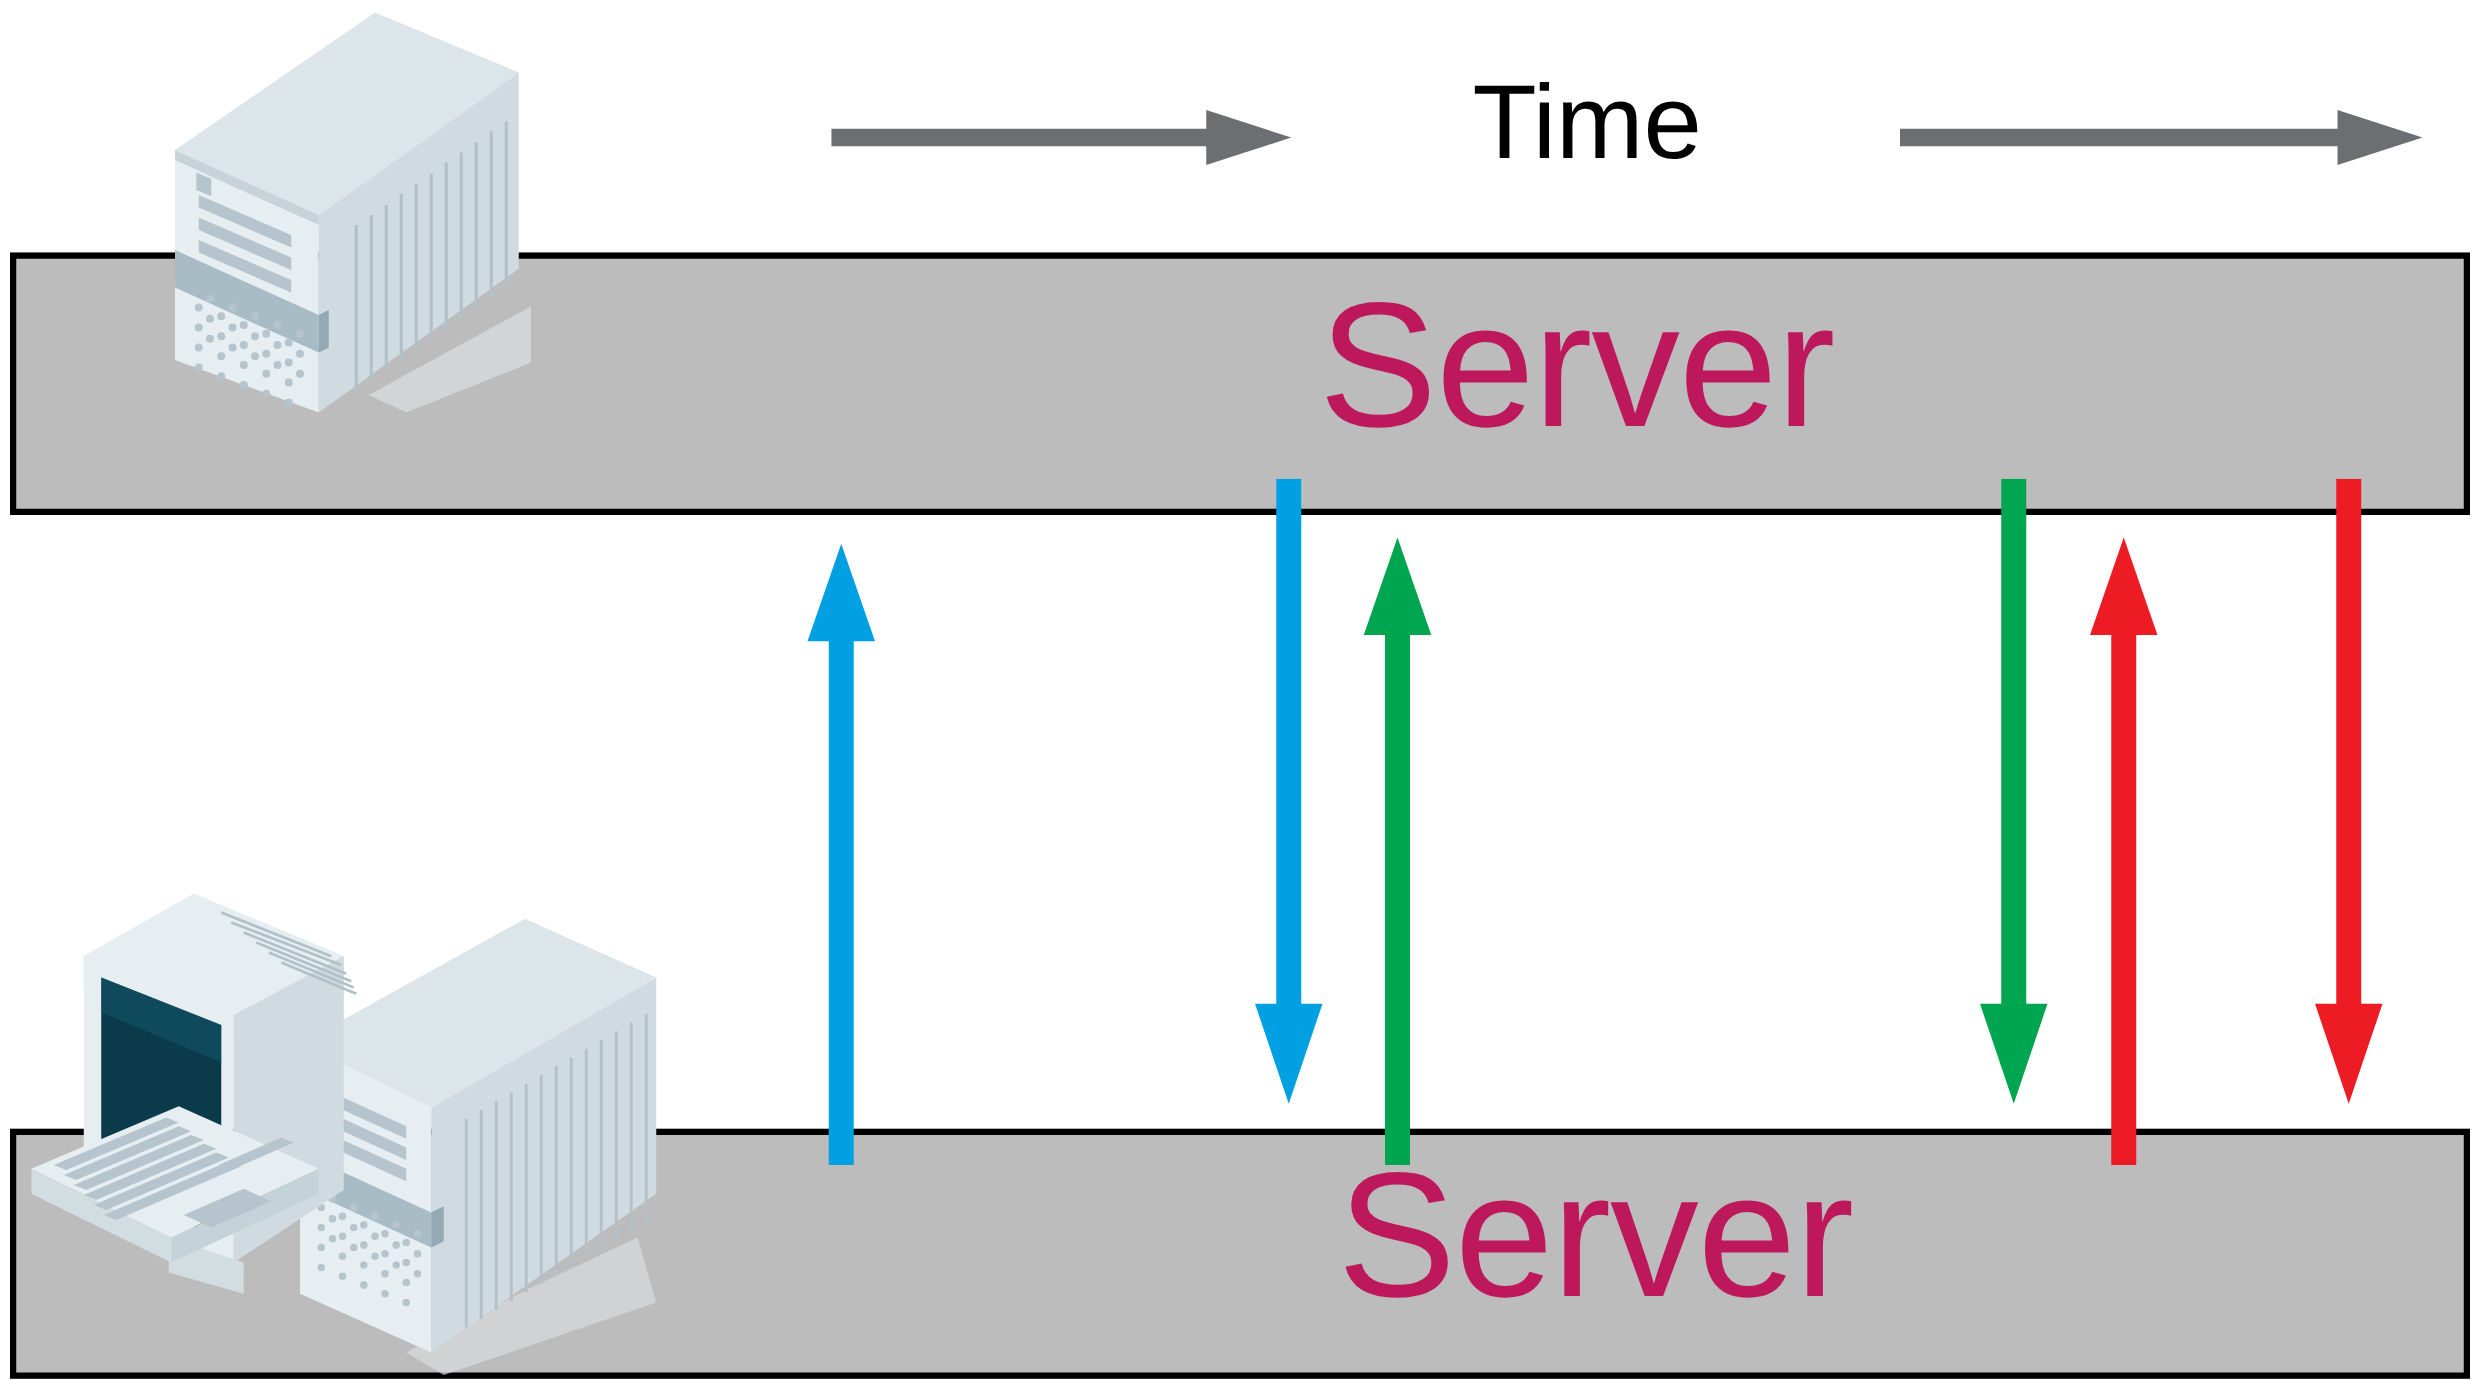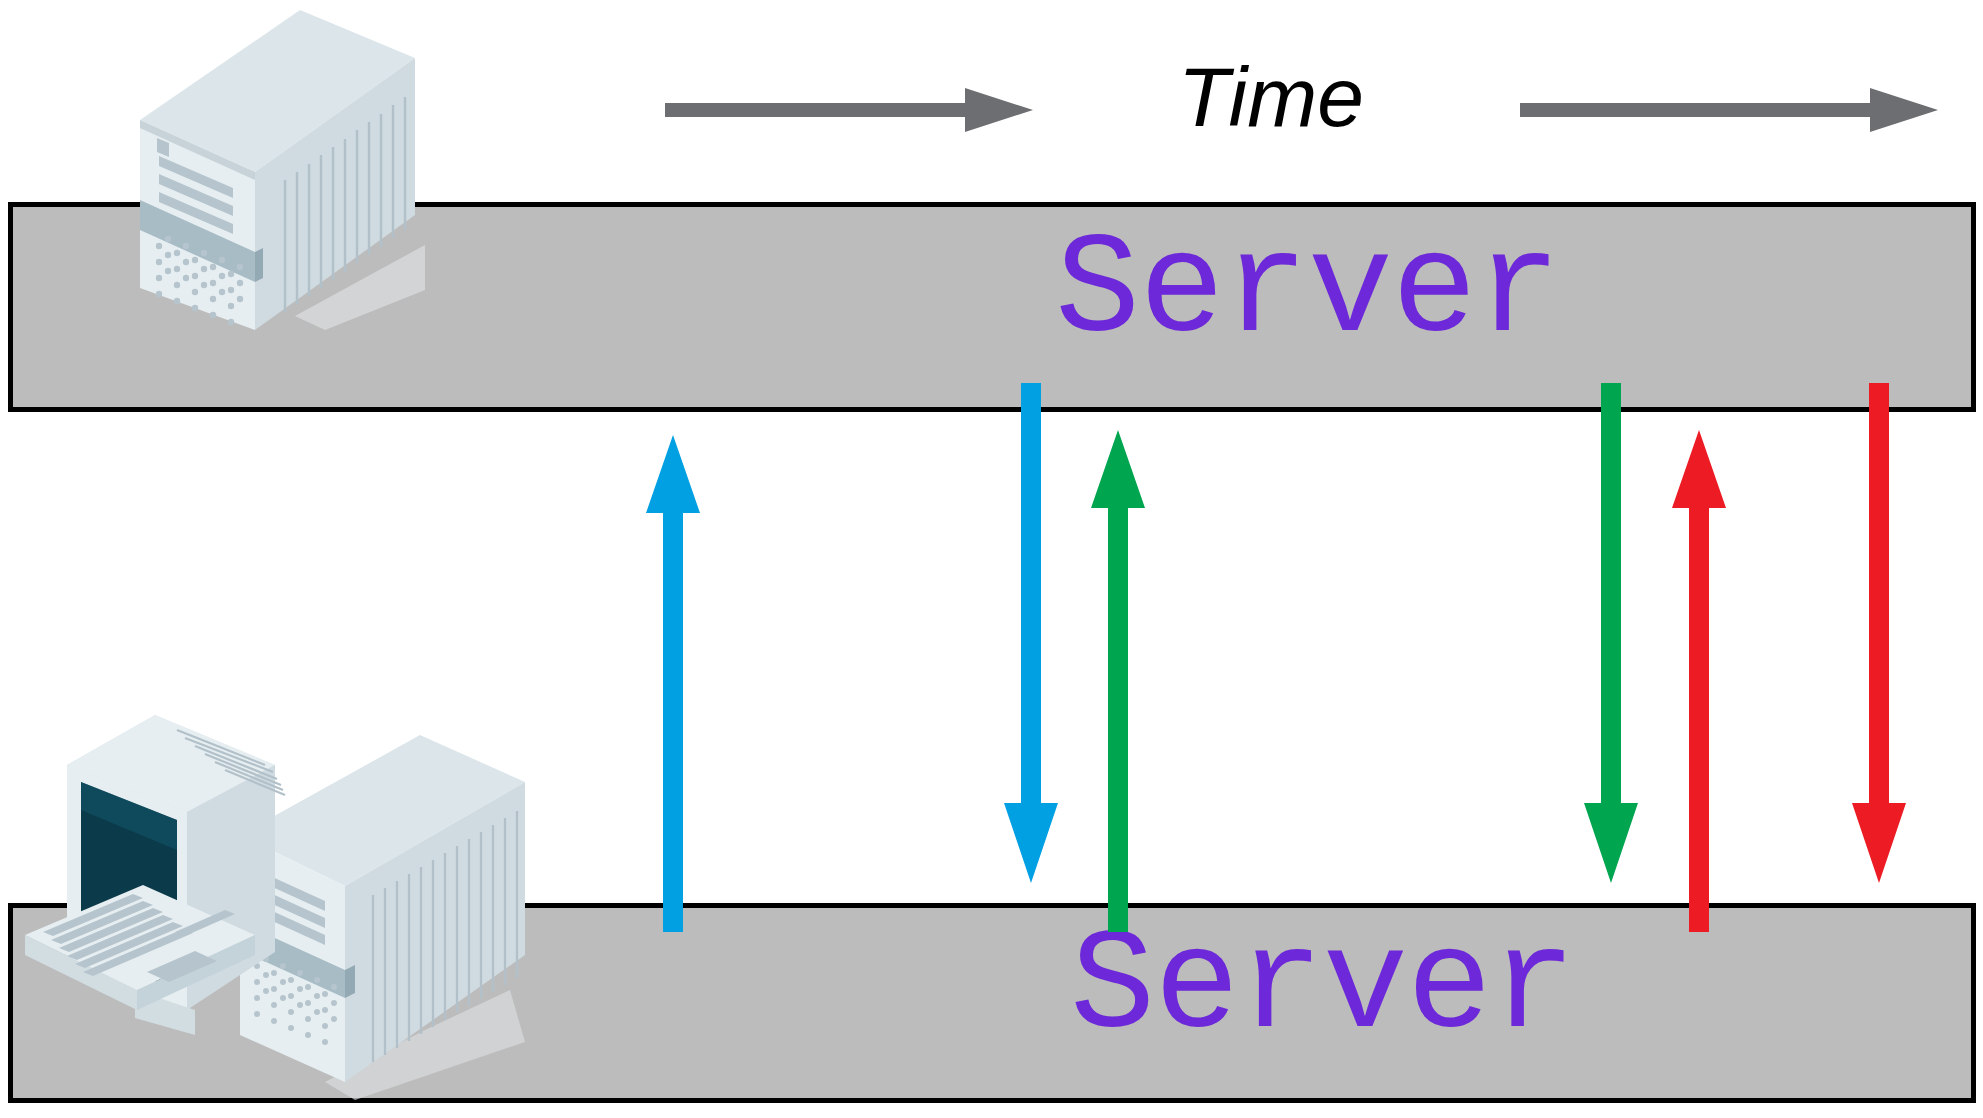--- a/index.html
+++ b/index.html
@@ -23,41 +23,40 @@
     position: absolute;
     background: #bcbcbc;
     border: 5px solid #000000;
     box-sizing: border-box;
   }
   #server-lane { left: 8px;  top: 202px;  width: 1968px; height: 210px; }
   #client-lane { left: 8px;  top: 903px;  width: 1968px; height: 200px; }
 
   .lane-label {
     position: absolute;
-    color: #6d28d9;
-    font-family: Liberation Mono, monospace;
+    color: #be185d;
+    font-family: Liberation Sans, sans-serif;
     font-weight: 400;
     font-size: 142px;
     line-height: 1;
     letter-spacing: -1px;
     white-space: nowrap;
   }
   #server-label { left: 1055px; top: 222px; }
   #client-label { left: 1070px; top: 918px; }
 
   
   #time-label {
     position: absolute;
     left: 1178px;
     top: 55px;
     font-size: 84px;
     color: #000000;
     line-height: 1;
     white-space: nowrap;
-    font-style: italic;
   }
   .time-arrow { position: absolute; }
 
   
   .msg-arrow { position: absolute; }
 
   
   .machine { position: absolute; }
 </style>
 </head>

